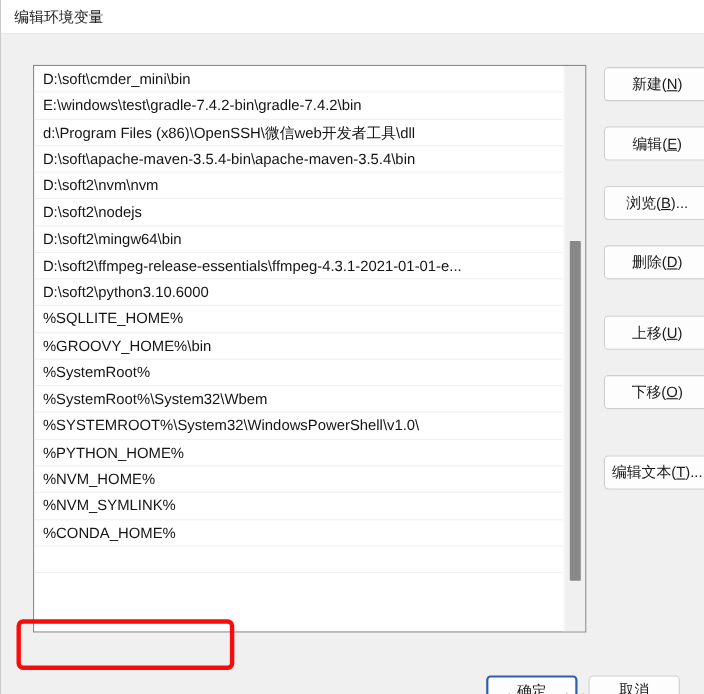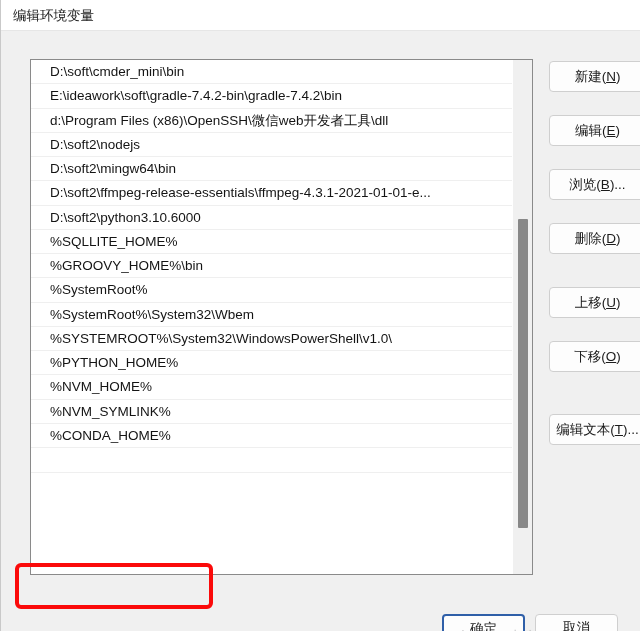--- a/index.html
+++ b/index.html
@@ -72,21 +72,21 @@
     position: absolute;
     left: 0;
     top: 0;
     width: 481px;
     height: 100%;
   }
   .list-row {
     height: 24.28px;
     line-height: 24.28px;
     border-bottom: 1px solid #efefef;
-    padding-left: 19px;
+    padding-left: 8px;
     font-size: 13.5px;
     color: #141414;
     white-space: nowrap;
     overflow: hidden;
     box-sizing: border-box;
   }
   .list-row.blank {
     border-bottom: 1px solid #efefef;
   }
 
@@ -198,22 +198,24 @@
 
   <div class="titlebar">
     <div class="title-text">编辑环境变量</div>
   </div>
 
   <div class="client">
 
     <div class="list-panel">
       <div class="list-rows" id="list-rows">
           <div class="list-row">D:\soft\cmder_mini\bin</div>
-          <div class="list-row">E:\ideawork\soft\gradle-7.4.2-bin\gradle-7.4.2\bin</div>
+          <div class="list-row">E:\windows\test\gradle-7.4.2-bin\gradle-7.4.2\bin</div>
           <div class="list-row">d:\Program Files (x86)\OpenSSH\微信web开发者工具\dll</div>
+          <div class="list-row">D:\soft\apache-maven-3.5.4-bin\apache-maven-3.5.4\bin</div>
+          <div class="list-row">D:\soft2\nvm\nvm</div>
           <div class="list-row">D:\soft2\nodejs</div>
           <div class="list-row">D:\soft2\mingw64\bin</div>
           <div class="list-row">D:\soft2\ffmpeg-release-essentials\ffmpeg-4.3.1-2021-01-01-e...</div>
           <div class="list-row">D:\soft2\python3.10.6000</div>
           <div class="list-row">%SQLLITE_HOME%</div>
           <div class="list-row">%GROOVY_HOME%\bin</div>
           <div class="list-row">%SystemRoot%</div>
           <div class="list-row">%SystemRoot%\System32\Wbem</div>
           <div class="list-row">%SYSTEMROOT%\System32\WindowsPowerShell\v1.0\</div>
           <div class="list-row">%PYTHON_HOME%</div>

